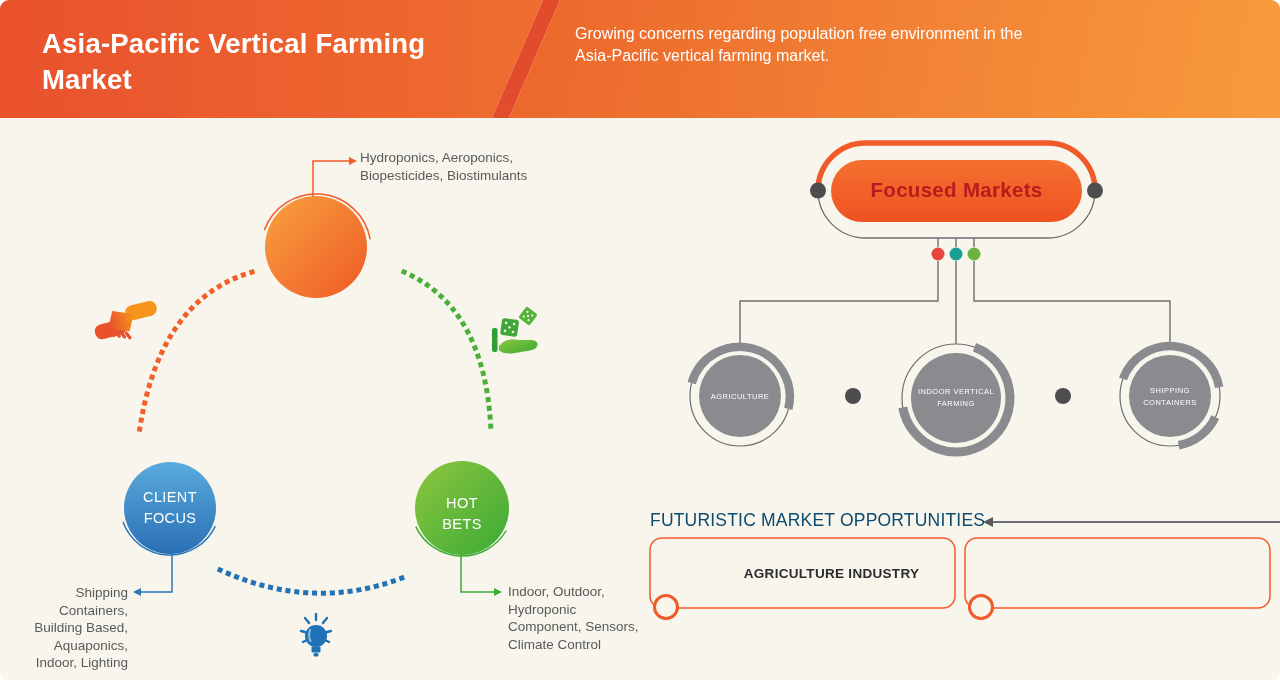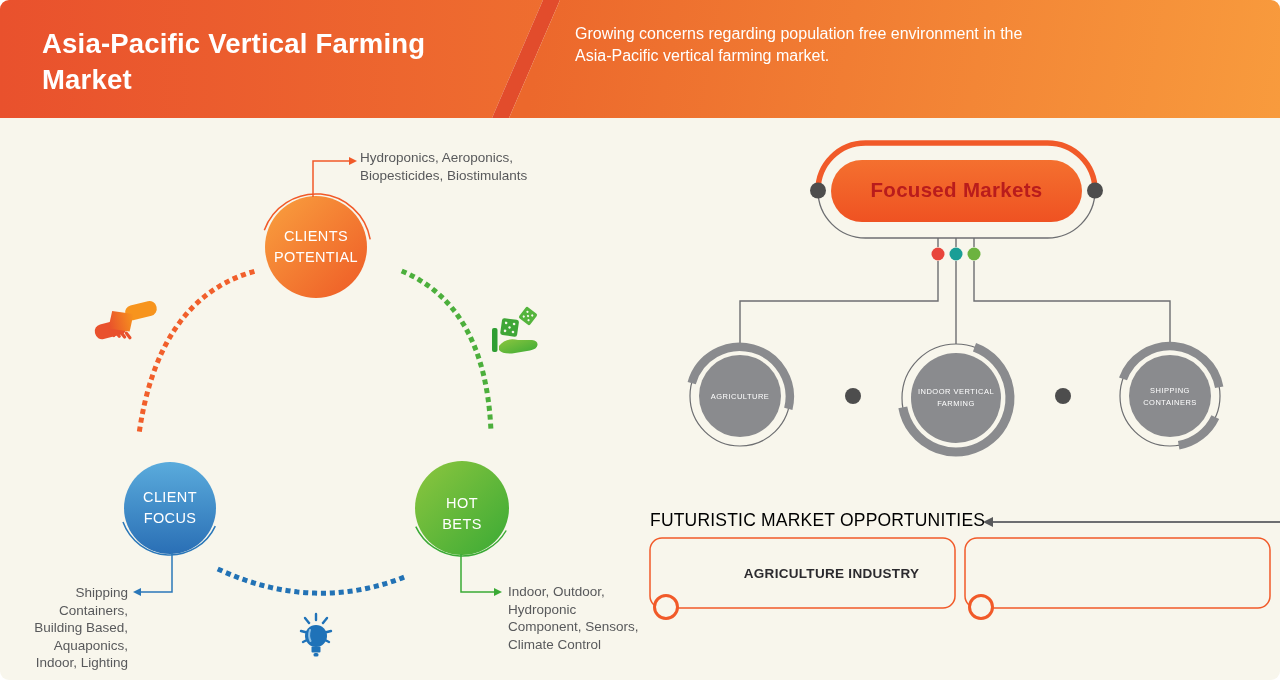--- a/index.html
+++ b/index.html
@@ -20,21 +20,21 @@
   .title{left:42px;top:26px;width:480px;color:#fff;font-size:27.5px;font-weight:bold;
     line-height:1.32;letter-spacing:.2px;}
   .subtitle{left:575px;top:23px;width:690px;color:#fff;font-size:16px;line-height:1.35;}
   
   .node-label{color:#fff;text-align:center;font-size:14.5px;line-height:1.45;letter-spacing:.4px;}
   .ann{color:#58595b;font-size:13.5px;line-height:1.3;}
   
   .pill-label{left:836px;top:178px;width:241px;text-align:center;color:#b91c1c;
     font-size:20.5px;font-weight:bold;letter-spacing:.3px;}
   .gray-label{color:#fff;text-align:center;font-size:7.5px;line-height:1.6;letter-spacing:.5px;}
-  .opp-heading{left:650px;top:510px;color:#000000;font-size:17.5px;letter-spacing:.2px;}
+  .opp-heading{left:650px;top:510px;color:#0c4a6e;font-size:17.5px;letter-spacing:.2px;}
   .opp-box-label{width:305px;height:70px;display:flex;align-items:center;justify-content:center;
     color:#2b2a2e;font-size:13.5px;font-weight:bold;letter-spacing:.3px;text-align:center;margin-left:29px;}
   svg{position:absolute;left:0;top:0;}
 </style>
 </head>
 <body>
 
 <div class="canvas">
 
   <div>
@@ -205,22 +205,20 @@
     <g fill="none" stroke="#f15a29">
       <rect x="650" y="538" width="305" height="70" rx="12" stroke-width="1.5"></rect>
       <rect x="965" y="538" width="305" height="70" rx="12" stroke-width="1.5"></rect>
       <circle cx="666" cy="607" r="11.5" fill="#f8f6ec" stroke-width="3"></circle>
       <circle cx="981" cy="607" r="11.5" fill="#f8f6ec" stroke-width="3"></circle>
     </g>
   </svg>
 
   <div class="abs ann pre" style="left:360px;top:149px;width:210px;">Hydroponics, Aeroponics,
 Biopesticides, Biostimulants</div>
-  <div class="abs node-label pre" style="left:246px;top:226px;width:140px;">CLIENTS
-POTENTIAL</div>
 
   <div class="abs node-label pre" style="left:110px;top:487px;width:120px;">CLIENT
 FOCUS</div>
   <div class="abs ann pre" style="left:20px;top:584px;width:108px;text-align:right;">Shipping
 Containers,
 Building Based,
 Aquaponics,
 Indoor, Lighting</div>
 
   <div class="abs node-label pre" style="left:402px;top:487px;width:120px;margin-top:6px;">HOT

